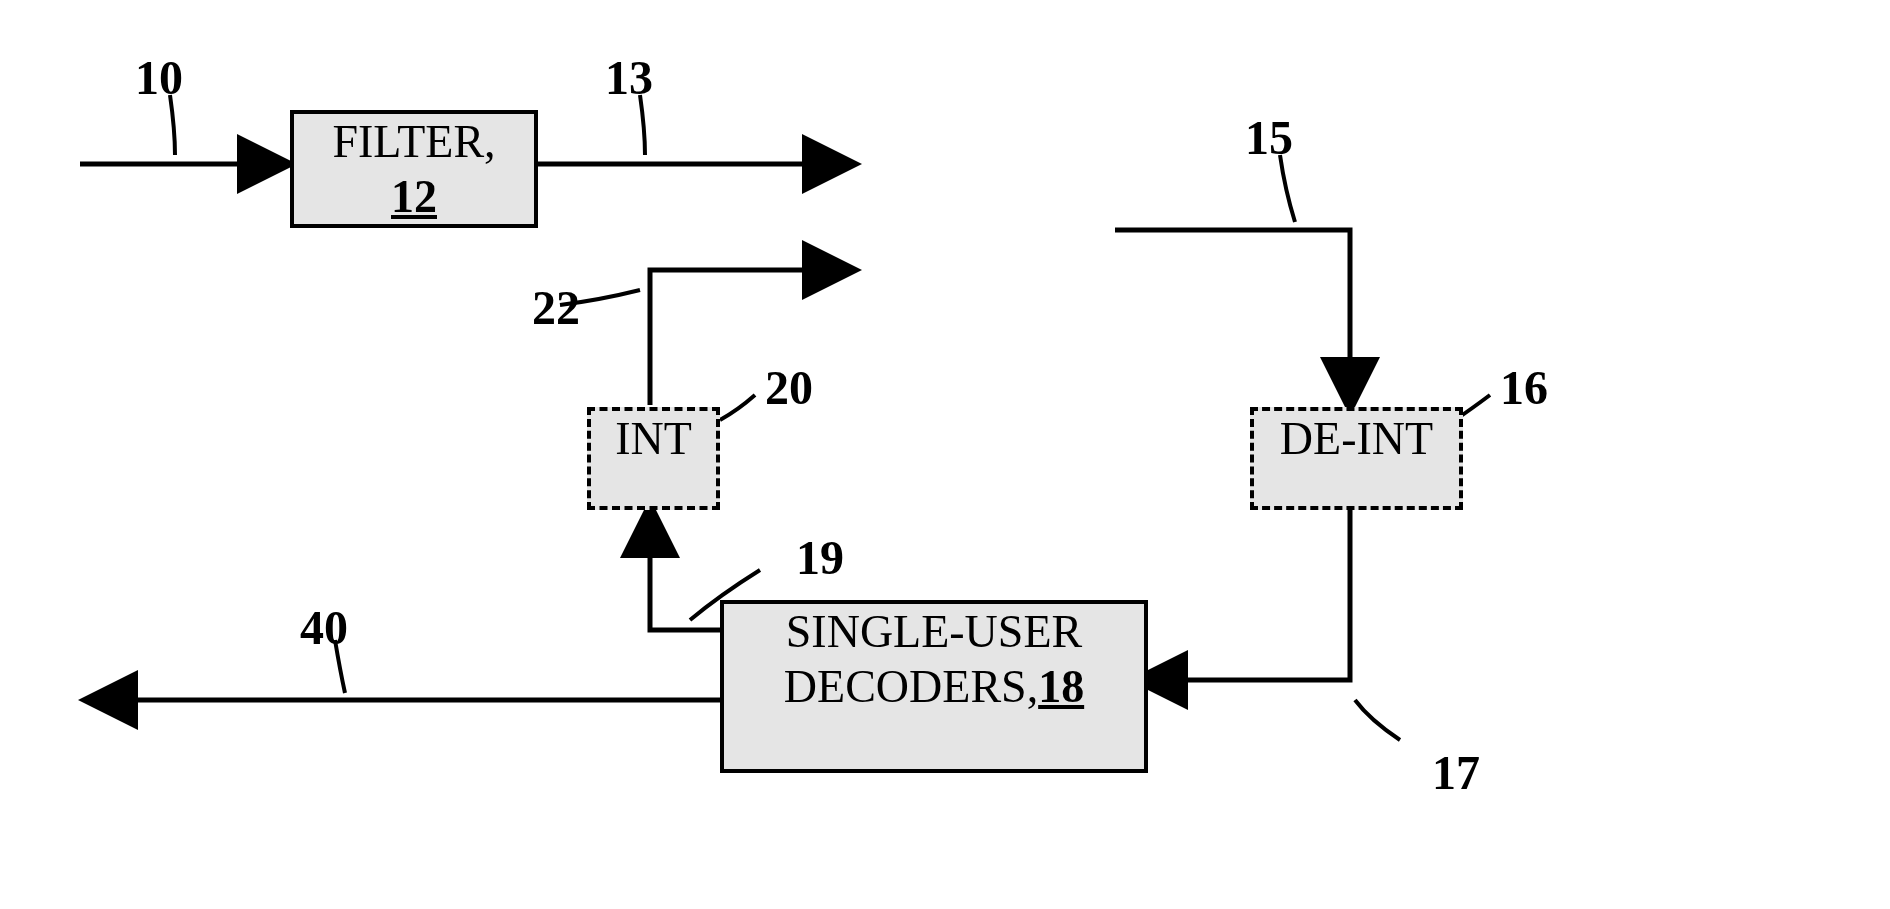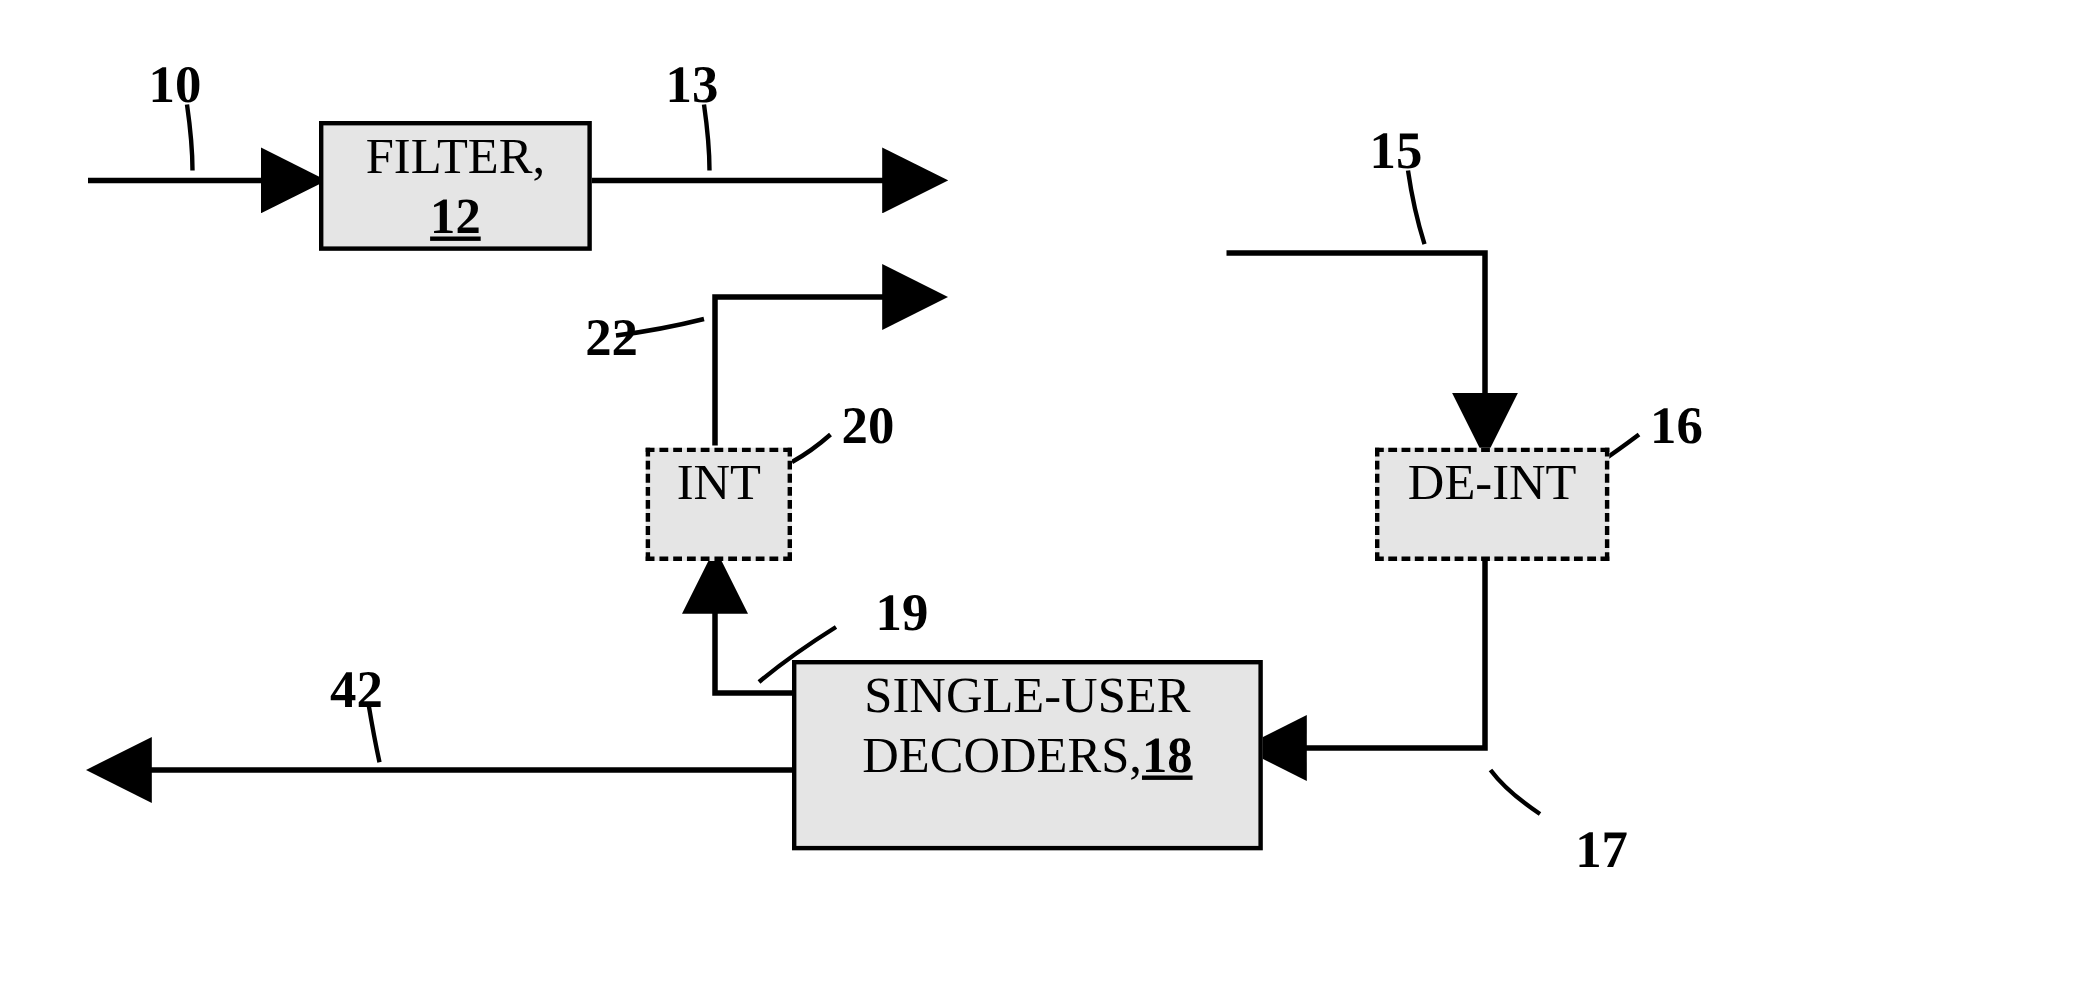--- a/index.html
+++ b/index.html
@@ -127,15 +127,15 @@
   </div>
 
   <div class="ref" style="left:135px; top:50px;">10</div>
   <div class="ref" style="left:605px; top:50px;">13</div>
   <div class="ref" style="left:1245px; top:110px;">15</div>
   <div class="ref" style="left:1500px; top:360px;">16</div>
   <div class="ref" style="left:765px; top:360px;">20</div>
   <div class="ref" style="left:492px; top:280px;margin-left:40px;">22</div>
   <div class="ref" style="left:796px; top:530px;">19</div>
   <div class="ref" style="left:1400px; top:745px;margin-left:32px;">17</div>
-  <div class="ref" style="left:300px; top:600px;">42</div>
+  <div class="ref" style="left:300px; top:600px;">40</div>
 
 </div>
 
 </body></html>

